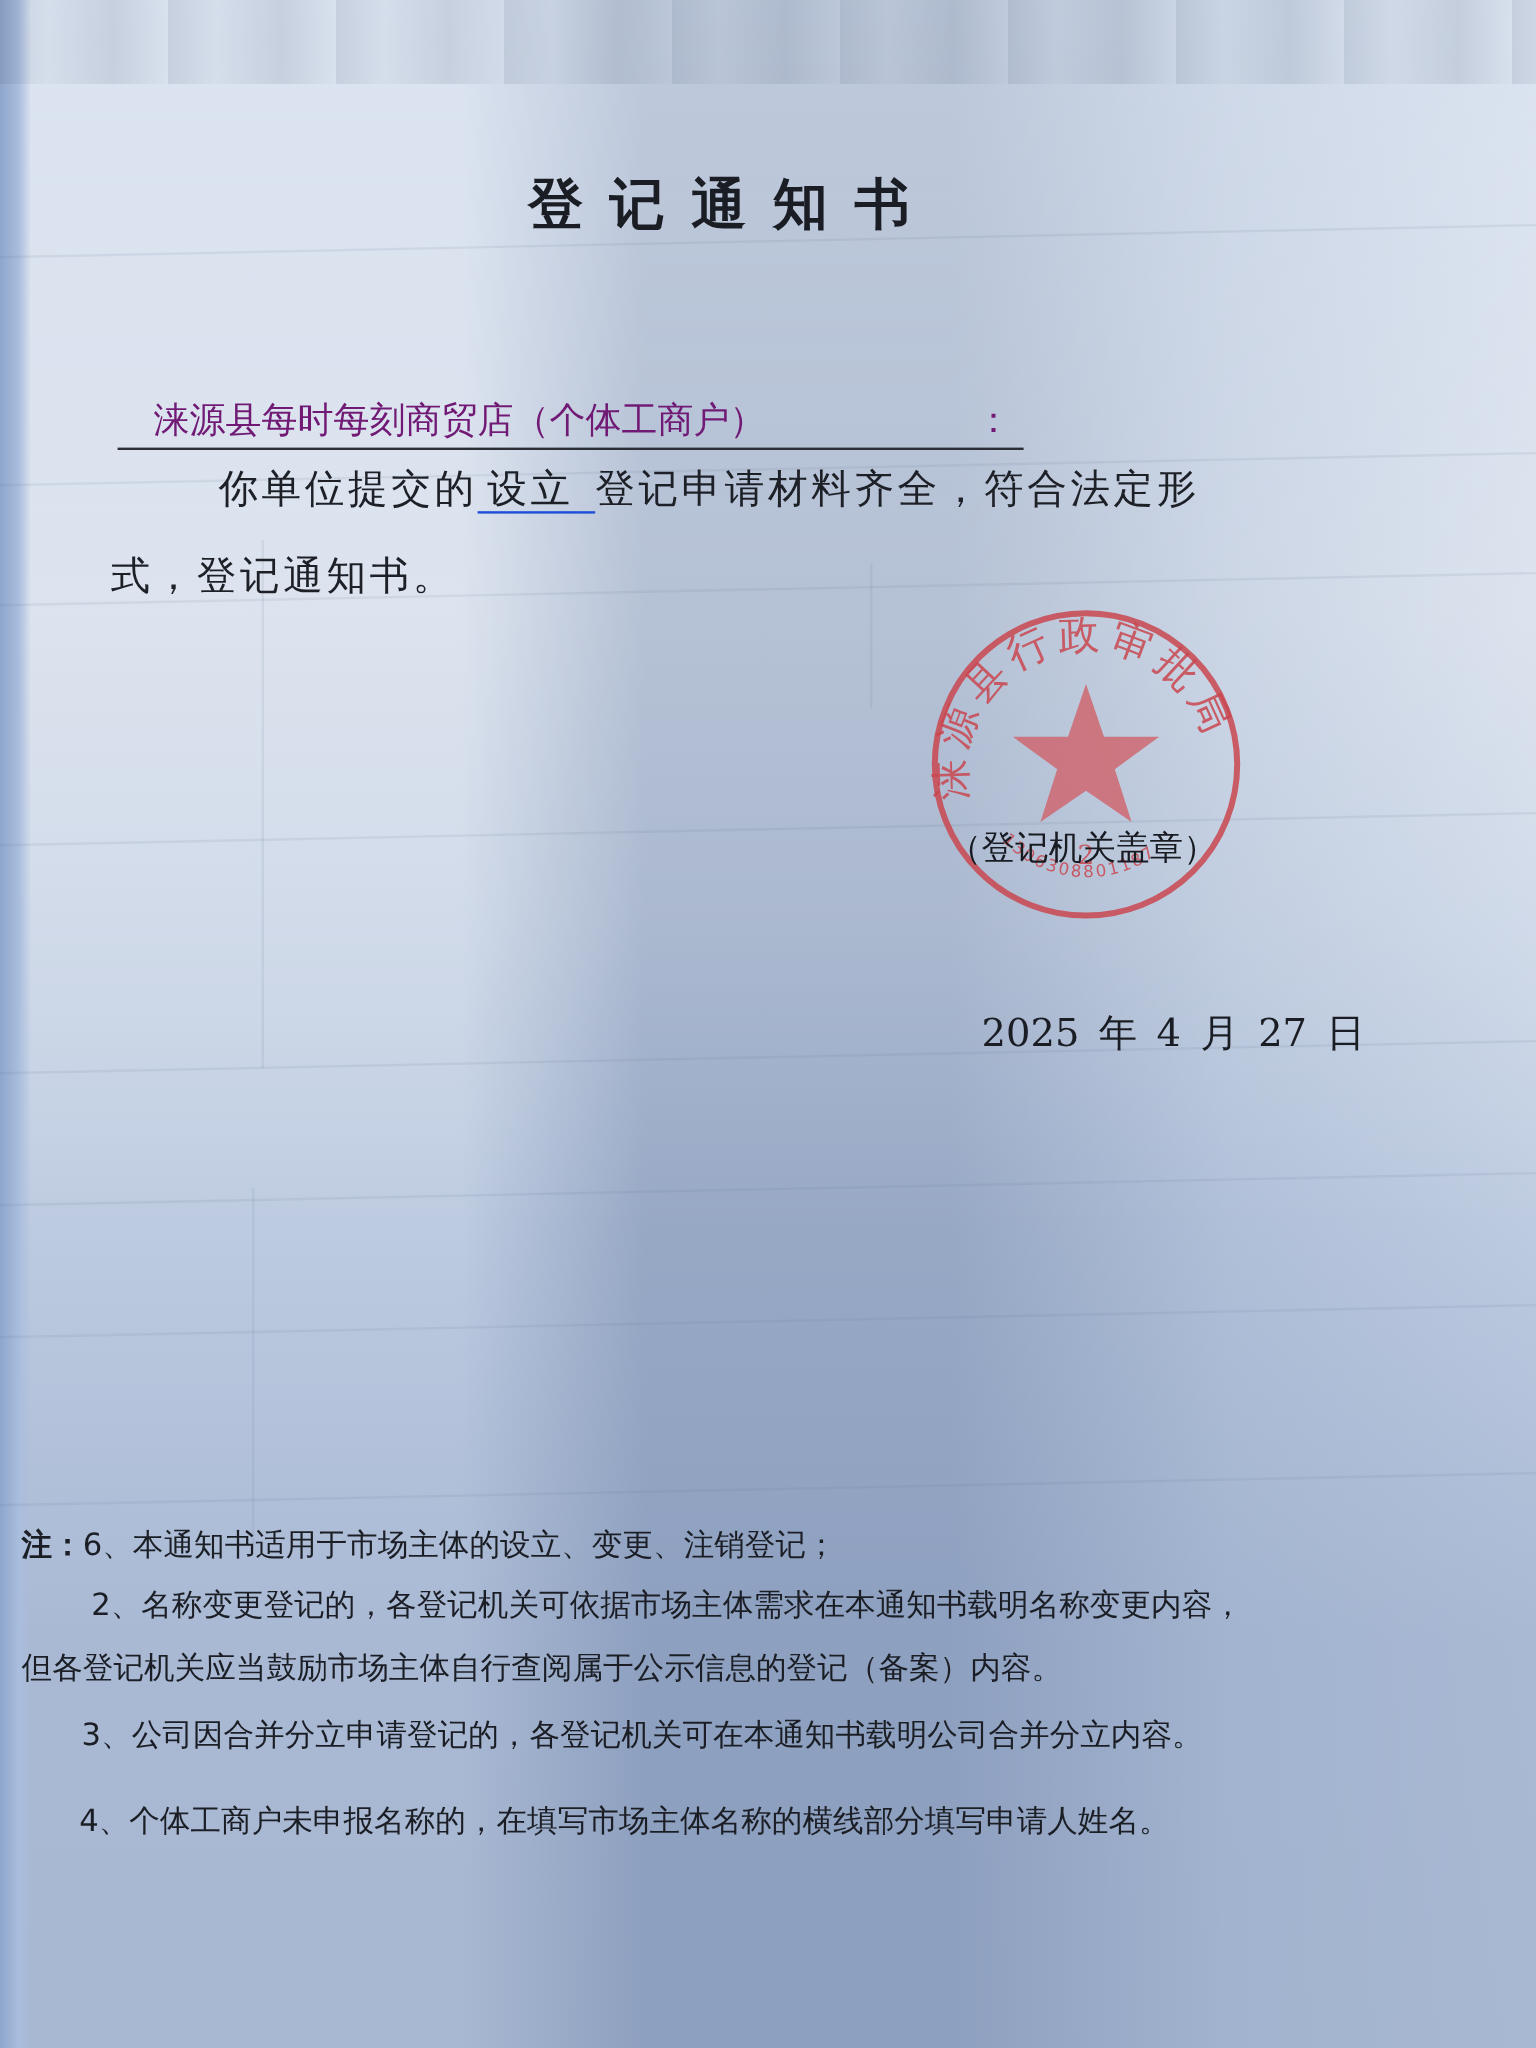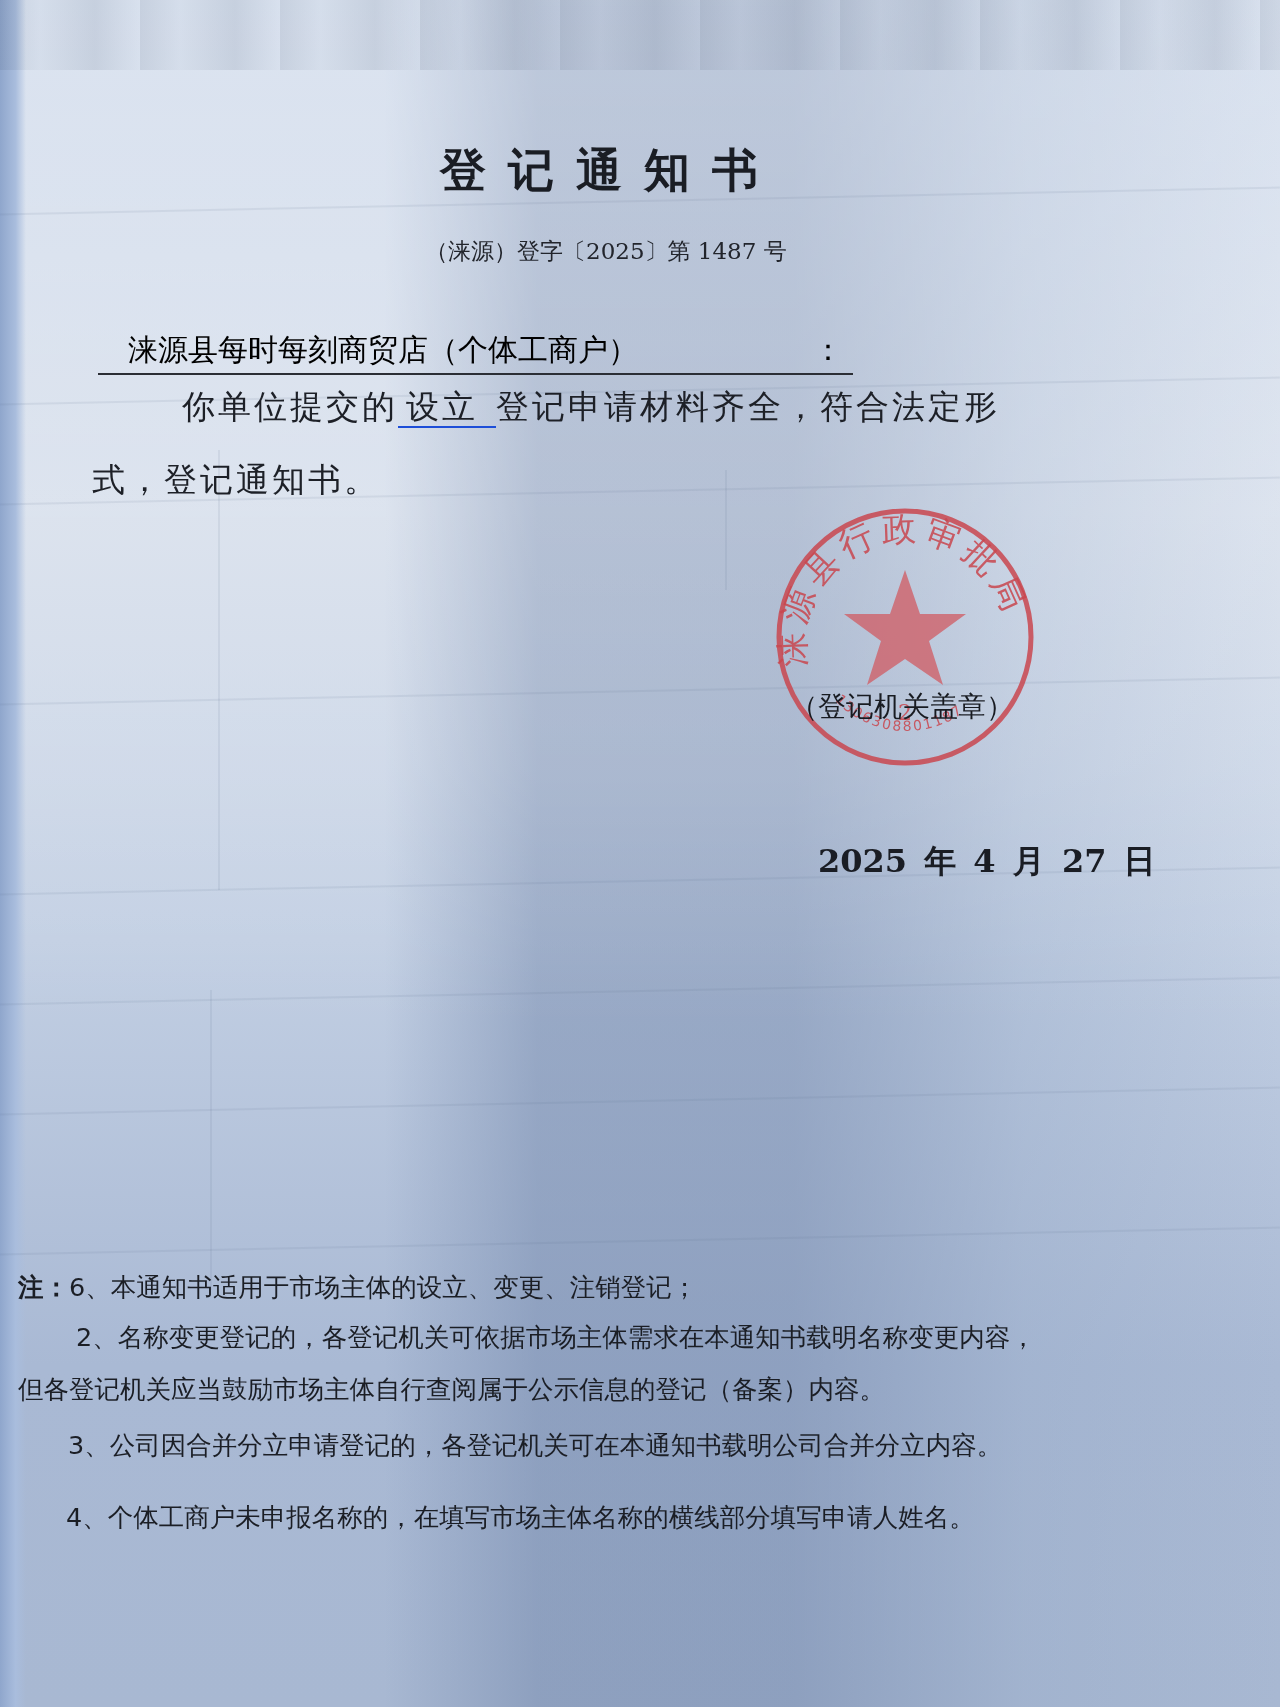--- a/index.html
+++ b/index.html
@@ -80,21 +80,21 @@
     }
     .addressee {
       position: absolute;
       left: 98px; top: 330px;
       width: 755px;
       border-bottom: 2px solid #2b2e35;
       padding-left: 30px;
       padding-bottom: 2px;
       font-family: "DejaVu Sans", "Liberation Sans", sans-serif;
       font-size: 30px;
-      color: #000000;
+      color: #701a75;
       box-sizing: border-box;
     }
     .addressee .colon {
       position: absolute;
       right: 10px; top: 0;
     }
     .body-line1 {
       position: absolute;
       left: 182px; top: 385px;
       font-family: "DejaVu Sans", "Liberation Sans", sans-serif;
@@ -129,21 +129,20 @@
       font-size: 28px;
       color: #181b21;
       white-space: nowrap;
     }
     .date {
       position: absolute;
       left: 818px; top: 840px;
       font-size: 32px;
       color: #1a1d24;
       word-spacing: 6px;
-      font-weight: bold;
     }
     .notes {
       position: absolute;
       left: 18px; top: 1270px;
       width: 1250px;
       font-family: "DejaVu Sans", "Liberation Sans", sans-serif;
       font-size: 25.5px;
       color: #1b1e25;
     }
     .note-line {
@@ -170,21 +169,20 @@
   <div style="left:0;top:1150px;width:1280px;height:2px;transform:rotate(-1.2deg);"></div>
   <div style="left:218px;top:360px;width:2px;height:440px;"></div>
   <div style="left:210px;top:900px;width:2px;height:300px;"></div>
   <div style="left:725px;top:380px;width:2px;height:120px;"></div>
 </div>
 
 <div class="content">
 
   <div class="title">登记通知书</div>
 
-  <div class="doc-number">（涞源）登字〔2025〕第 1487 号</div>
 
   <div class="addressee">
     <span>涞源县每时每刻商贸店（个体工商户）</span>
     <span class="colon">：</span>
   </div>
 
   <div class="body-line1">
     <span>你单位提交的</span><span class="fill">设立</span><span>登记申请材料齐全，符合法定形</span>
   </div>
 

